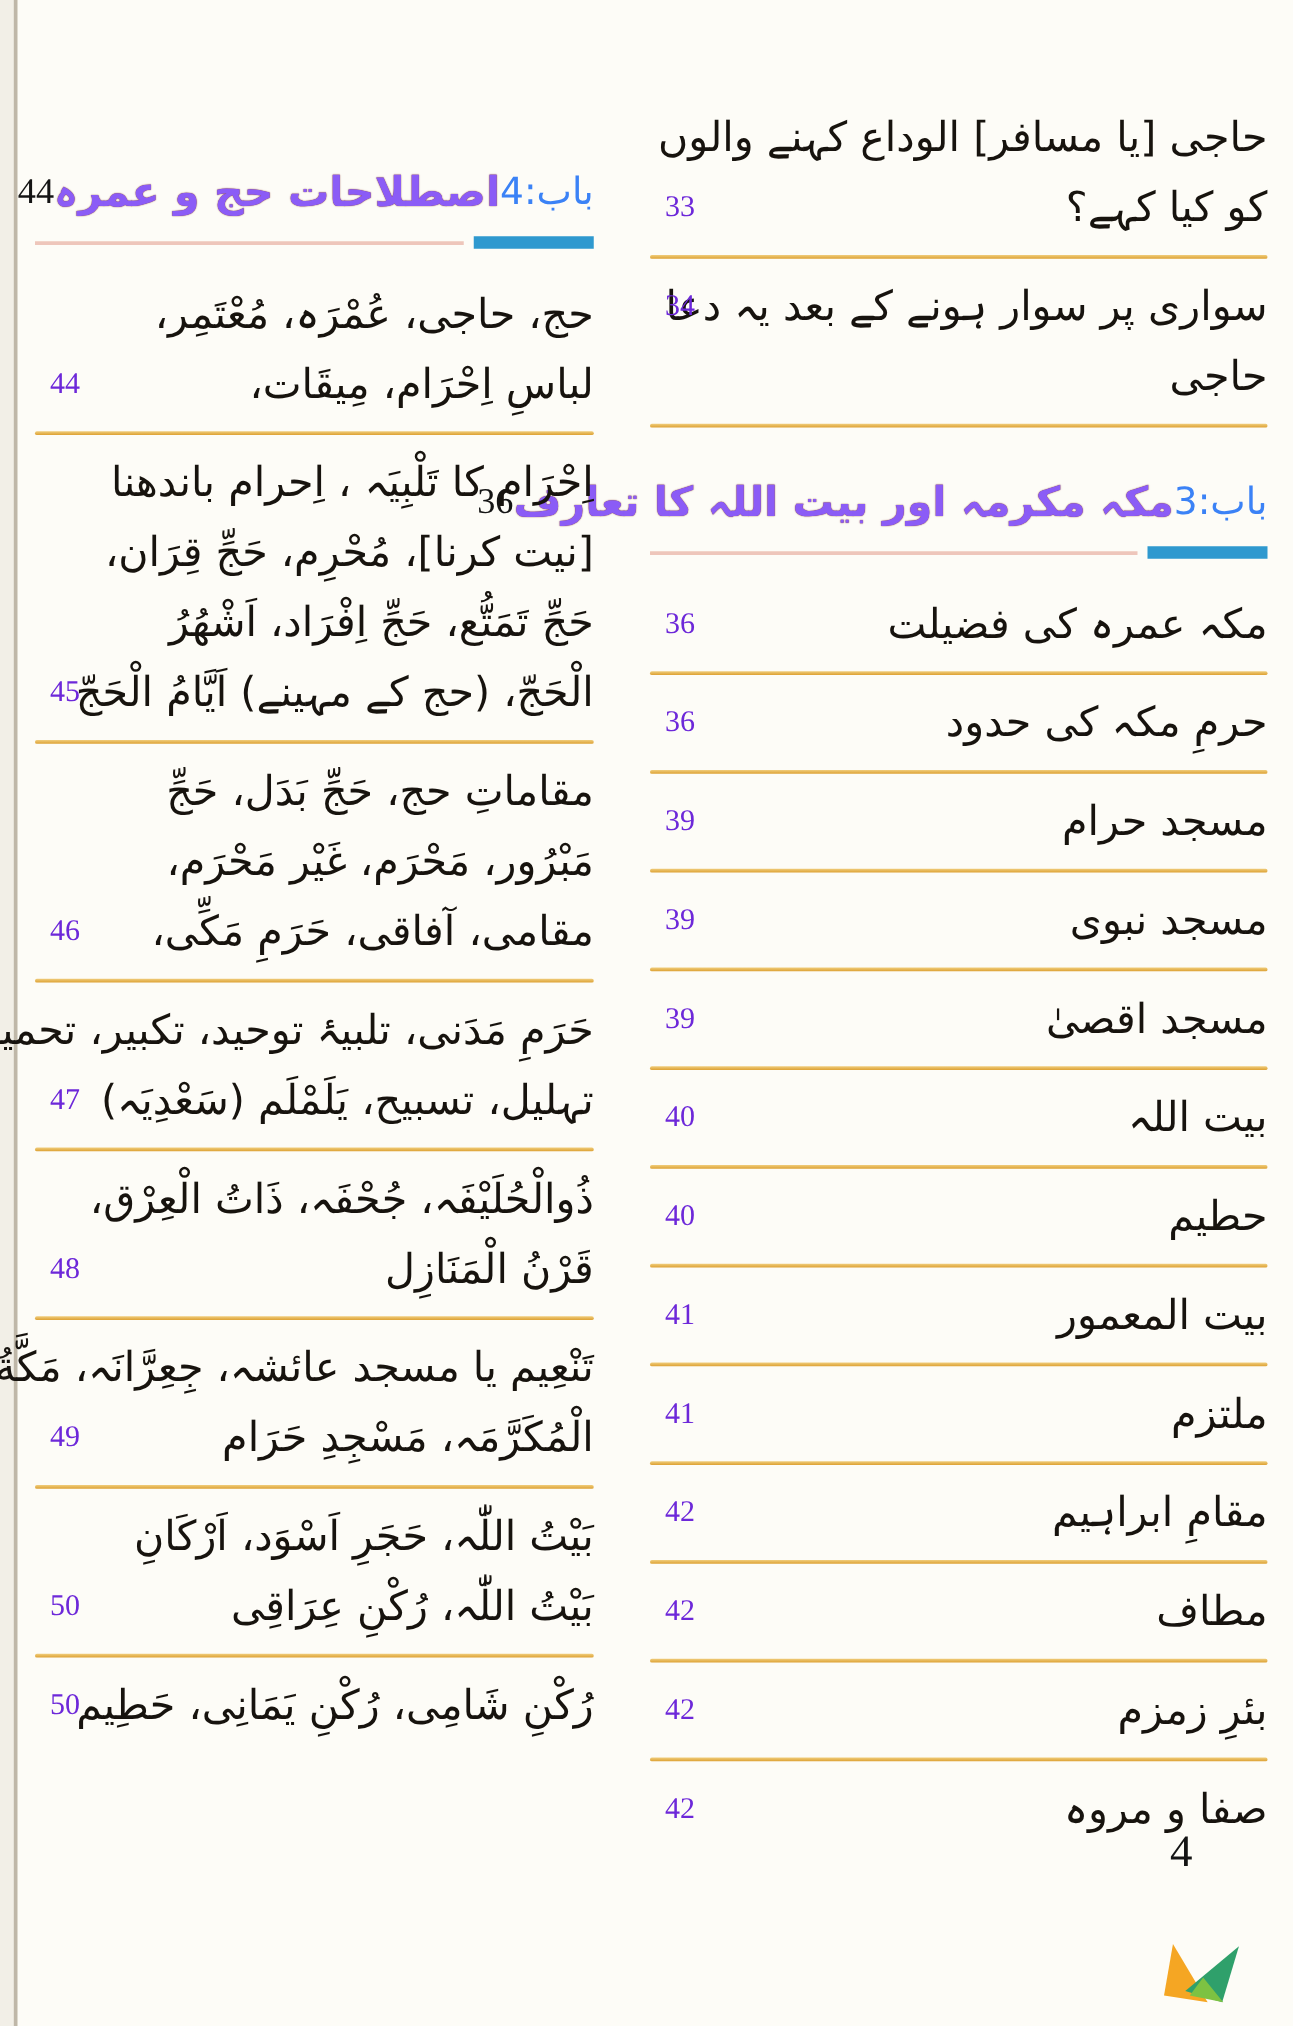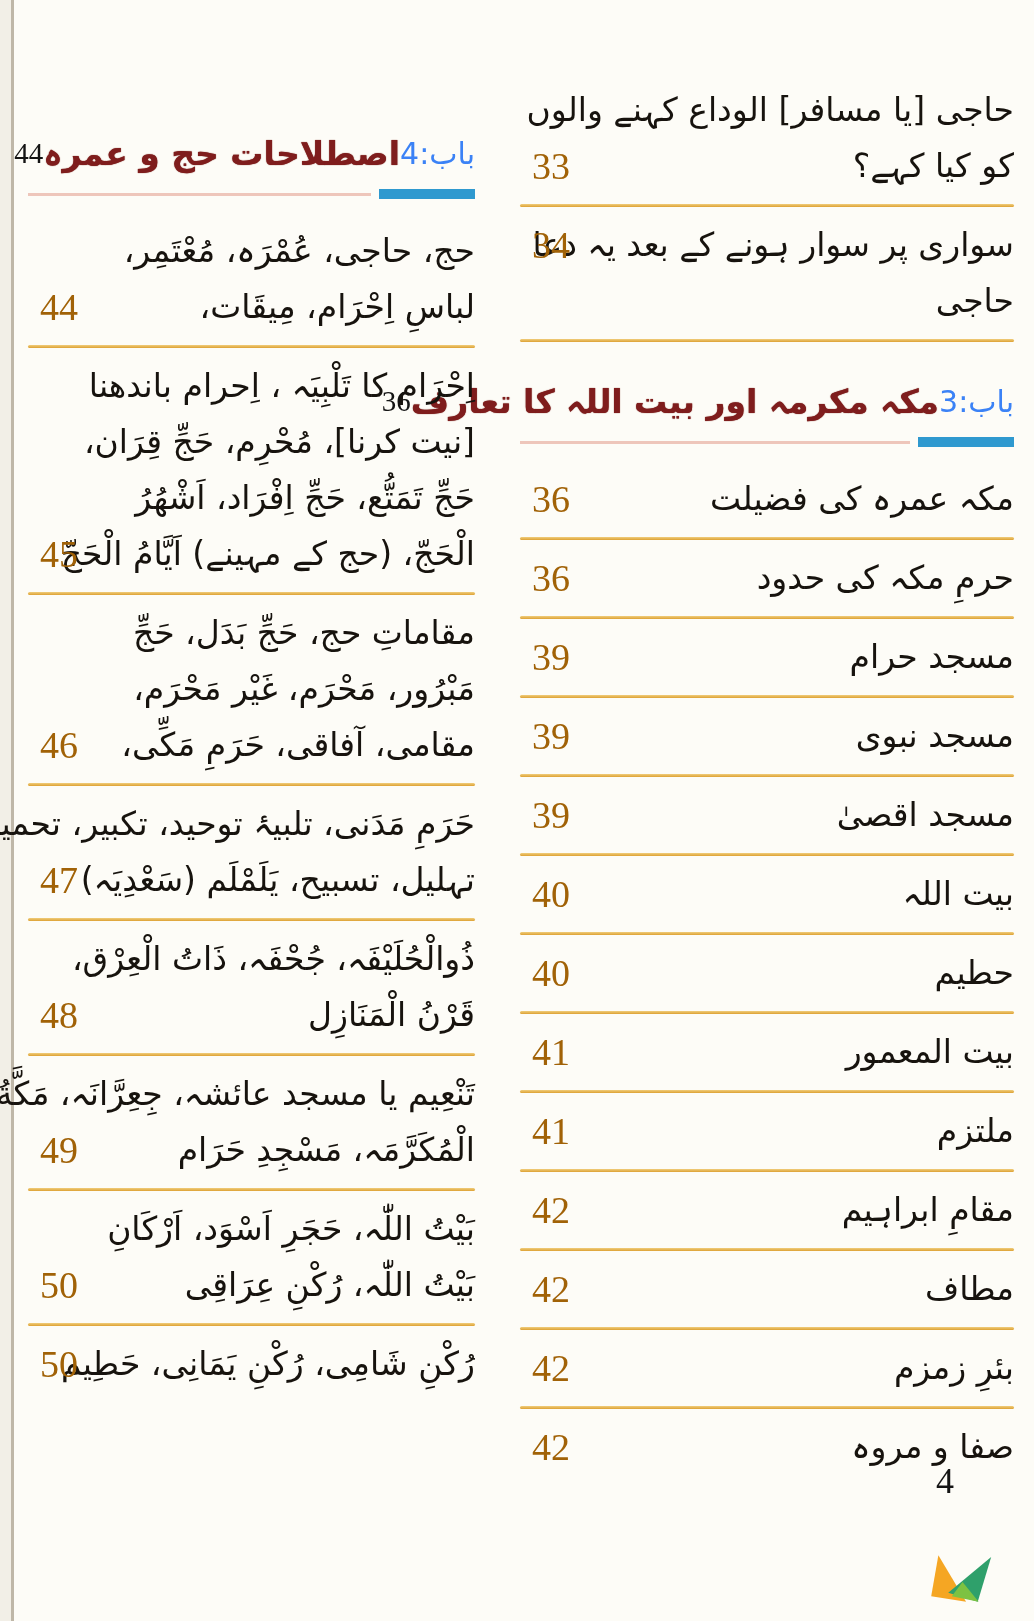--- a/index.html
+++ b/index.html
@@ -17,31 +17,31 @@
 
   .entry{position:relative;direction:rtl;text-align:right;padding:10px 0;}
   .entry .line{
     font-family:"DejaVu Sans",sans-serif;
     font-size:33px;line-height:56px;color:#17130e;
     padding-left:86px; 
     white-space:nowrap;
   }
   .entry .num{
     position:absolute;left:12px;direction:ltr;
-    font-family:"Liberation Serif",serif;font-size:38px;color:#a16207;
+    font-family:"Liberation Serif",serif;font-size:24px;color:#6d28d9;
     line-height:56px;
   }
   .sep{height:3px;background:linear-gradient(to bottom,#f0cd7c,#dda133);border-radius:2px;}
 
   .chapter{position:relative;direction:rtl;padding:6px 0 0 0;margin-bottom:14px;}
   .chapter.gap-top{margin-top:34px;}
   .chapter-row{display:flex;direction:rtl;align-items:center;justify-content:space-between;}
   .bab-label{font-size:30px;color:#3b82f6;white-space:nowrap;}
   .chapter-title{
-    font-size:33px;font-weight:bold;color:#7f1d1d;white-space:nowrap;
+    font-size:33px;font-weight:bold;color:#8b5cf6;white-space:nowrap;
     text-shadow:0 0 1px #6b0f08;
   }
   .chapter-num{font-family:"Liberation Serif",serif;font-size:29px;color:#141414;direction:ltr;}
   .chapter-underline{display:flex;direction:rtl;align-items:center;margin-top:16px;}
   .underline-blue{width:96px;height:10px;background:#2f99cf;}
   .underline-pink{flex:1;height:3px;background:#eec6bb;margin-left:0;margin-right:8px;}
 
   .footer-num{
     position:absolute;left:936px;top:1460px;
     font-family:"Liberation Serif",serif;font-size:36px;color:#141414;

